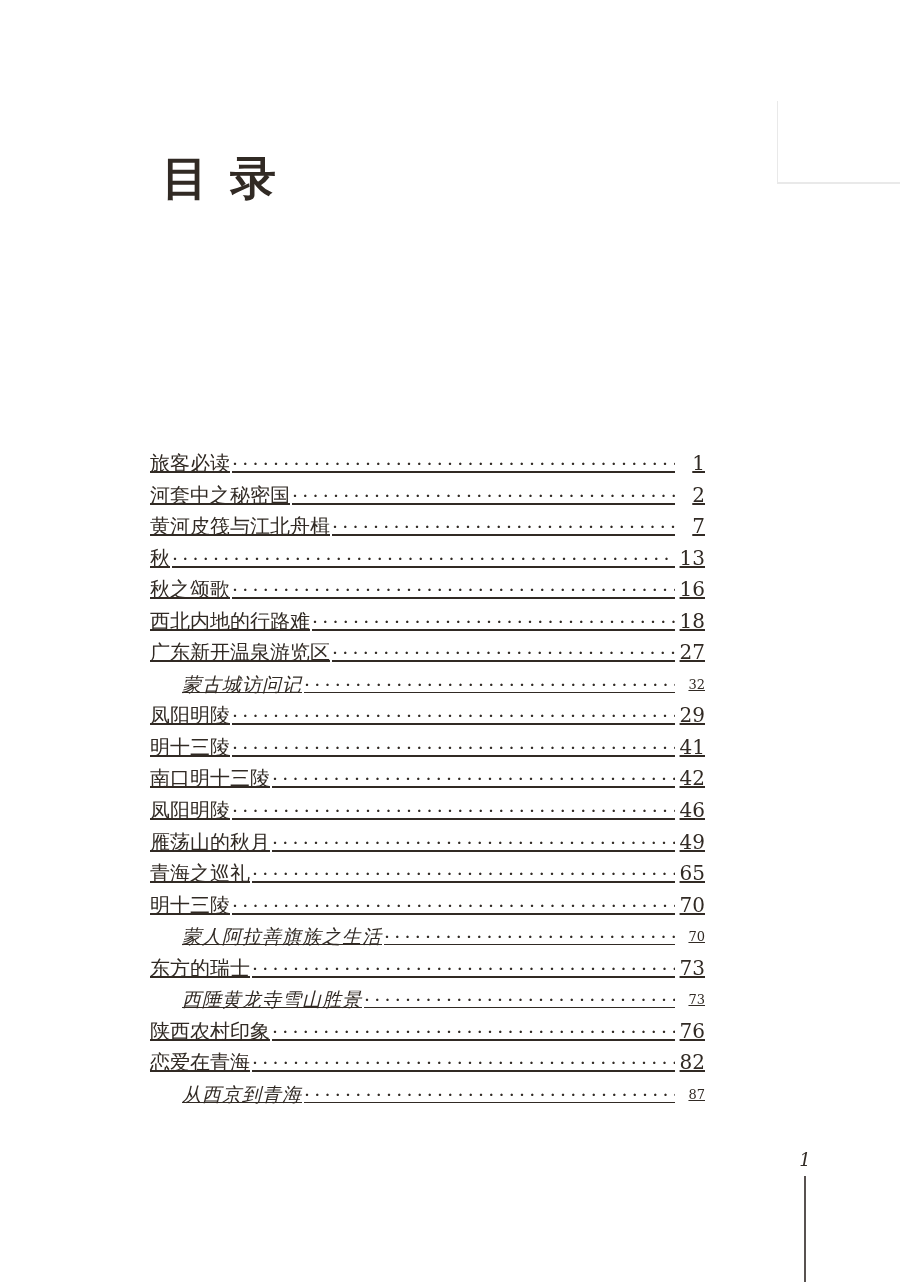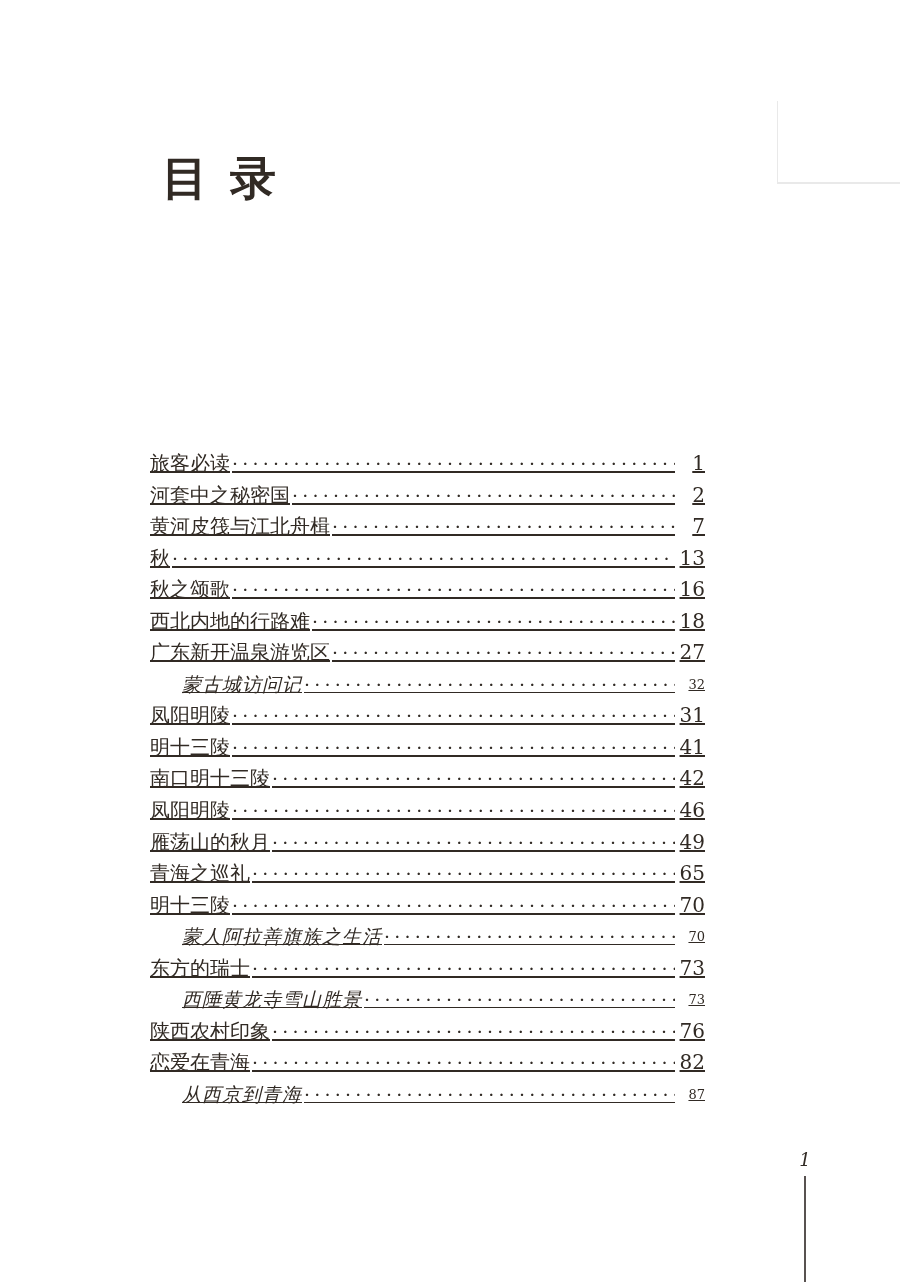--- a/index.html
+++ b/index.html
@@ -144,21 +144,21 @@
     <span class="toc-page">27</span>
   </div>
     <div class="toc-row sub">
     <span class="toc-title">蒙古城访问记</span>
     <span class="leader"></span>
     <span class="toc-page">32</span>
   </div>
     <div class="toc-row">
     <span class="toc-title">凤阳明陵</span>
     <span class="leader"></span>
-    <span class="toc-page">31</span>
+    <span class="toc-page">29</span>
   </div>
     <div class="toc-row">
     <span class="toc-title">明十三陵</span>
     <span class="leader"></span>
     <span class="toc-page">41</span>
   </div>
     <div class="toc-row">
     <span class="toc-title">南口明十三陵</span>
     <span class="leader"></span>
     <span class="toc-page">42</span>

